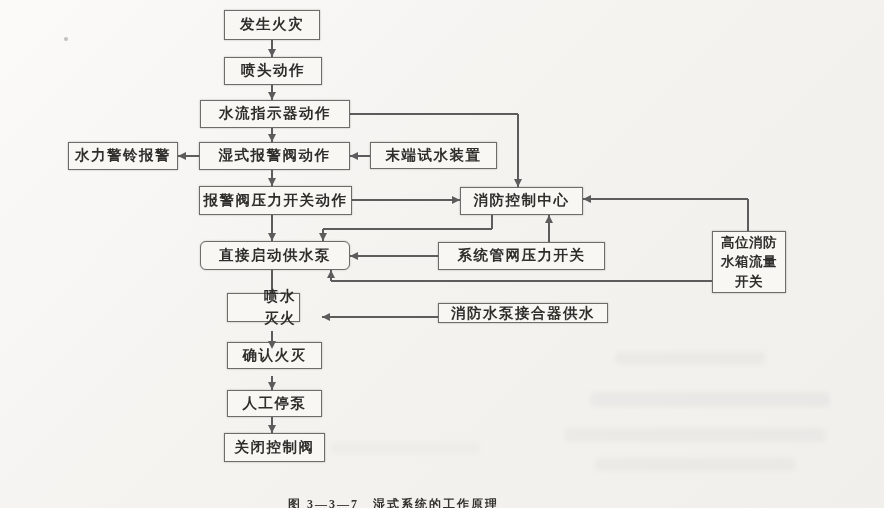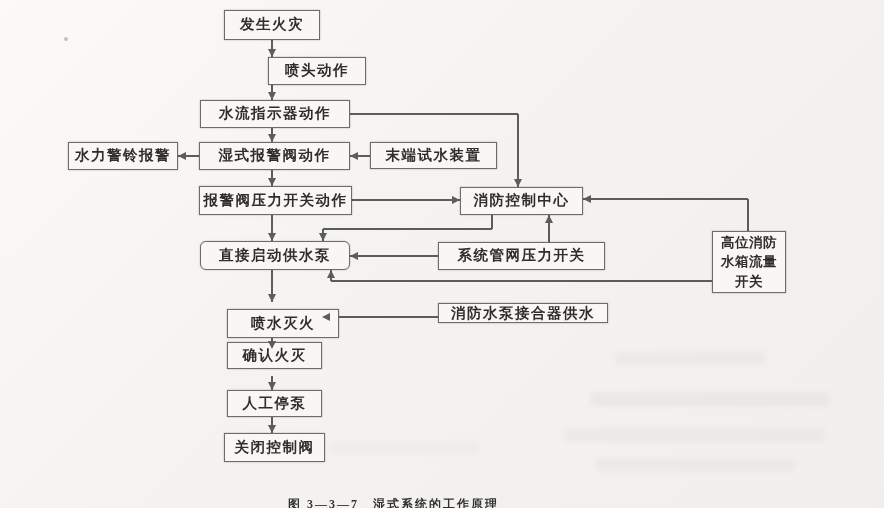--- a/index.html
+++ b/index.html
@@ -52,21 +52,21 @@
   <div class="scan-dot"></div>
   <div class="scan-smudge sm1"></div>
   <div class="scan-smudge sm2"></div>
   <div class="scan-smudge sm3"></div>
   <div class="scan-smudge sm4"></div>
   <div class="scan-smudge sm5"></div>
   <div class="caption">图 3—3—7　湿式系统的工作原理</div>
 <div class="node" style="left: 224px; top: 10px; width: 96px; height: 30px;">
       <span class="node-label">发生火灾</span>
     </div>
-    <div class="node" style="left: 224px; top: 57px; width: 98px; height: 28px; margin-left: 44px;">
+    <div class="node" style="left: 224px; top: 57px; width: 98px; height: 28px;">
       <span class="node-label">喷头动作</span>
     </div>
     <div class="node" style="left: 200px; top: 100px; width: 150px; height: 28px;">
       <span class="node-label">水流指示器动作</span>
     </div>
     <div class="node" style="left: 199px; top: 142px; width: 151px; height: 28px;">
       <span class="node-label">湿式报警阀动作</span>
     </div>
     <div class="node" style="left: 68px; top: 142px; width: 110px; height: 28px;">
       <span class="node-label">水力警铃报警</span>
@@ -84,21 +84,21 @@
       <span class="node-label">直接启动供水泵</span>
     </div>
     <div class="node" style="left: 438px; top: 242px; width: 167px; height: 28px;">
       <span class="node-label">系统管网压力开关</span>
     </div>
     <div class="node" style="left: 712px; top: 231px; width: 74px; height: 62px;">
       <span class="node-label" style="font-size: 13.5px; letter-spacing: 0.5px;">高位消防
 水箱流量
 开关</span>
     </div>
-    <div class="node" style="left: 227px; top: 309px; width: 112px; height: 29px;">
+    <div class="node" style="left: 227px; top: 293px; width: 73px; height: 29px; padding-left: 33px;">
       <span class="node-label">喷水灭火</span>
     </div>
     <div class="node" style="left: 438px; top: 303px; width: 170px; height: 20px;">
       <span class="node-label">消防水泵接合器供水</span>
     </div>
     <div class="node" style="left: 227px; top: 342px; width: 95px; height: 27px;">
       <span class="node-label">确认火灭</span>
     </div>
     <div class="node" style="left: 227px; top: 390px; width: 95px; height: 27px;">
       <span class="node-label">人工停泵</span>

